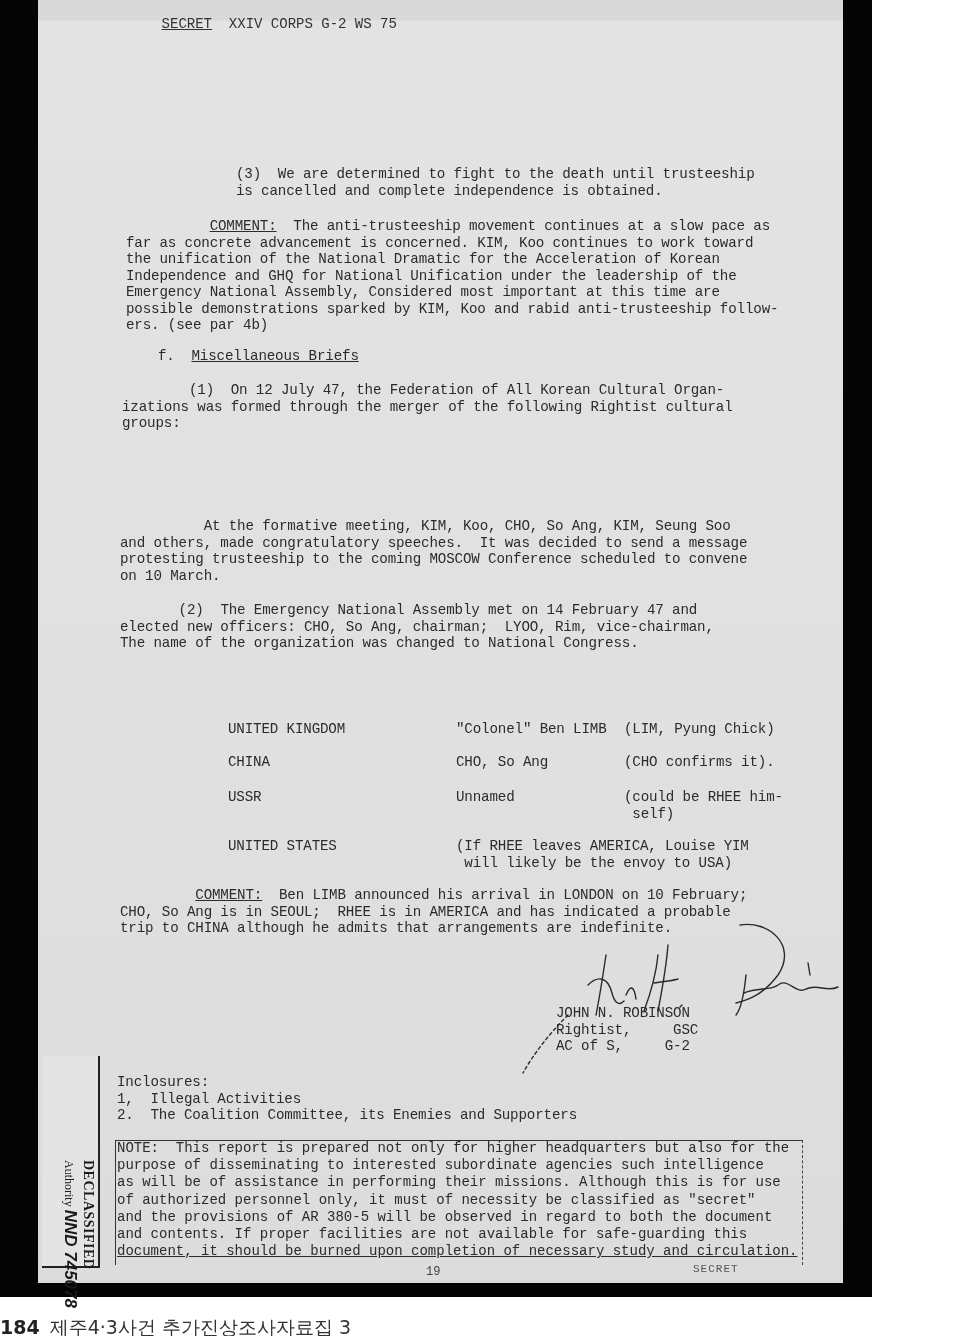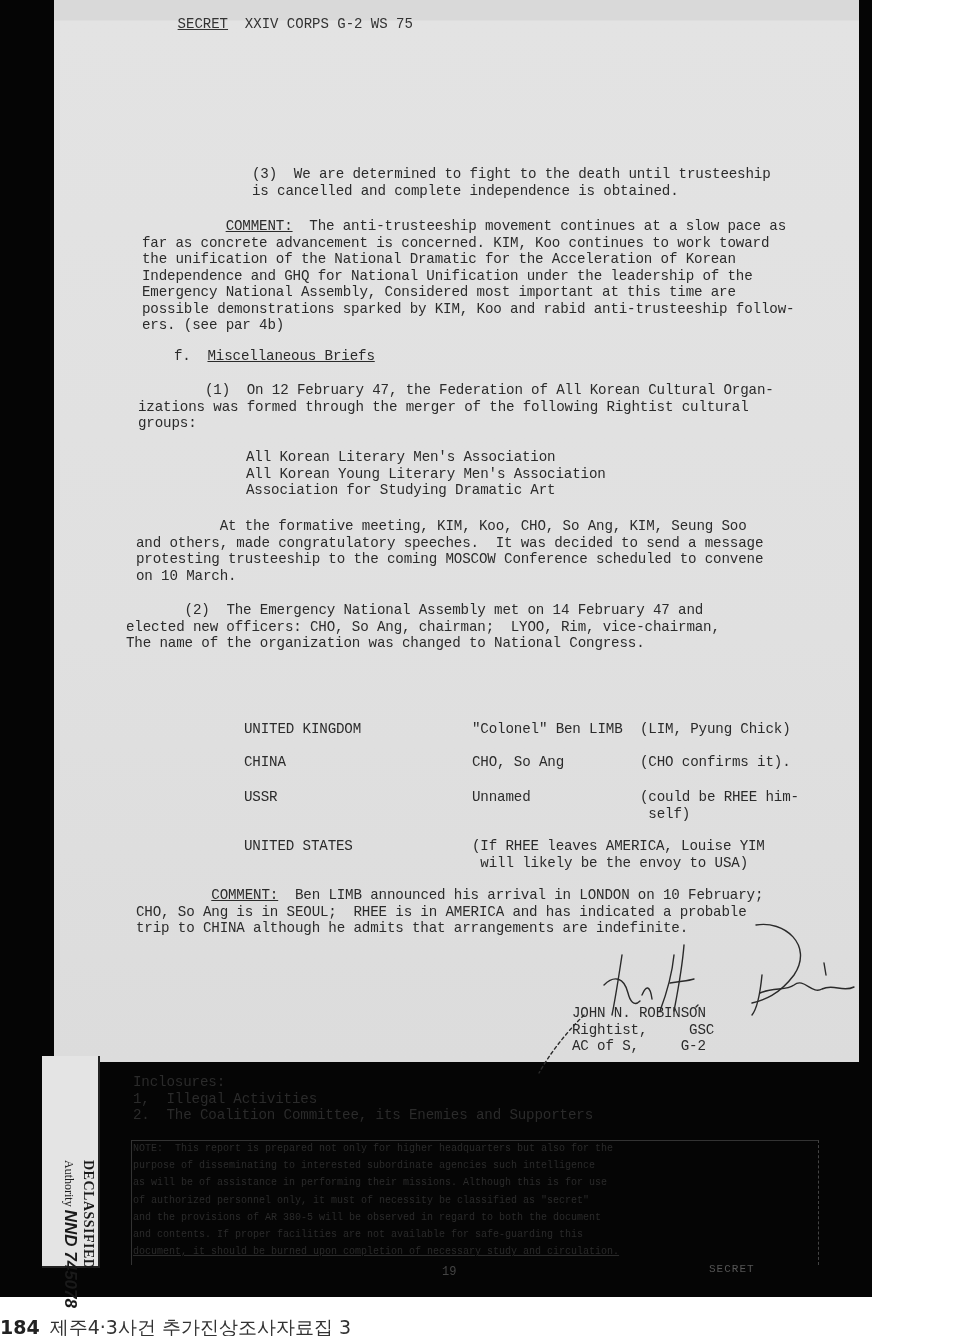--- a/index.html
+++ b/index.html
@@ -1,25 +1,25 @@
 <!DOCTYPE html>
 <html><head>
 <meta charset="utf-8">
 <style>
   html, body { margin:0; padding:0; background:#ffffff; }
   body { width:976px; height:1336px; position:relative; overflow:hidden; font-family:"Liberation Mono","DejaVu Sans Mono",monospace; }
   .frame { position:absolute; left:0; top:0; width:872px; height:1297px; background:#050505; }
-  .paper { position:absolute; left:38px; top:0; width:805px; height:1062px;
+  .paper { position:absolute; left:38px; top:0; width:805px; height:1283px;
            background:linear-gradient(180deg,#d9d9d9 0px,#d9d9d9 20px,#e3e3e3 21px,#e0e0e0 60%,#dcdcdc 100%);
-           color:#2a2a2a;margin-left:16px; }
+           color:#2a2a2a; }
   .t { position:absolute; font-size:14.2px; line-height:16.5px; white-space:pre; letter-spacing:-0.15px; color:#2b2b2b; }
   .u { text-decoration:underline; }
   .hdr { position:absolute; left:90px; top:0px; font-size:14px; color:#333; white-space:pre; }
   .note-box { position:absolute; left:77px; top:1140px; width:686px; height:124px; border:1.5px solid #333; border-right:1.5px dashed #444; border-bottom:none; }
-  .note-line { position:absolute; left:77px; top:1140px; font-size:10px; line-height:17.2px; white-space:pre; color:#2b2b2b; padding-left:2px; }
+  .note-line { position:absolute; left:77px; top:1140px; font-size:14px; line-height:17.2px; white-space:pre; color:#2b2b2b; padding-left:2px; }
   .note-last { text-decoration:underline; }
   .stamp { position:absolute; left:42px; top:1056px; width:56px; height:210px; background:#e4e4e4; border-right:2px solid #222; border-bottom:2px solid #222; }
   .stamp-inner { position:absolute; left:52px; top:104px; width:210px; transform:rotate(90deg); transform-origin:0 0; font-family:"Liberation Serif",serif; }
   .stamp-title { font-weight:bold; font-size:14px; letter-spacing:0.5px; color:#1a1a1a; display:block; margin-top:-2px; }
   .stamp-auth { font-size:12px; color:#1a1a1a; display:block; }
   .stamp-auth b { font-family:"Liberation Sans",sans-serif; font-size:17px; font-style:italic; }
   .sig { position:absolute; left:470px; top:915px; width:340px; height:160px; }
   .pgnum { position:absolute; left:388px; top:1265px; font-size:12px; color:#444; }
   .secret-foot { position:absolute; left:655px; top:1263px; font-size:11px; color:#555; letter-spacing:1px; }
   .footer { position:absolute; left:0; top:1315px; font-family:"DejaVu Sans",sans-serif; font-size:19px; color:#333; white-space:nowrap; }
@@ -44,34 +44,31 @@
   <div class="t" style="left:88px; top:218px;">          <span class="u">COMMENT:</span>  <span>The anti-trusteeship movement continues at a slow pace as</span>
 <span>far as concrete advancement is concerned. KIM, Koo continues to work toward</span>
 <span>the unification of the National Dramatic for the Acceleration of Korean</span>
 <span>Independence and GHQ for National Unification under the leadership of the</span>
 <span>Emergency National Assembly, Considered most important at this time are</span>
 <span>possible demonstrations sparked by KIM, Koo and rabid anti-trusteeship follow-</span>
 <span>ers. (see par 4b)</span></div>
 
   <div class="t" style="left:120px; top:348px;"><span>f.</span>  <span class="u">Miscellaneous Briefs</span></div>
 
-  <div class="t" style="left:84px; top:382px;">        <span>(1)  On 12 February 47, the Federation of All Korean Cultural Organ-</span>
+  <div class="t" style="left:84px; top:382px;">        <span>(1)  On 12 July 47, the Federation of All Korean Cultural Organ-</span>
 <span>izations was formed through the merger of the following Rightist cultural</span>
 <span>groups:</span></div>
 
-  <div class="t" style="left:192px; top:449px;"><span>All Korean Literary Men's Association</span>
-<span>All Korean Young Literary Men's Association</span>
-<span>Association for Studying Dramatic Art</span></div>
 
   <div class="t" style="left:82px; top:518px;">          <span>At the formative meeting, KIM, Koo, CHO, So Ang, KIM, Seung Soo</span>
 <span>and others, made congratulatory speeches.  It was decided to send a message</span>
 <span>protesting trusteeship to the coming MOSCOW Conference scheduled to convene</span>
 <span>on 10 March.</span></div>
 
-  <div class="t" style="left:72px; top:602px;">       <span>(2)  The Emergency National Assembly met on 14 February 47 and</span>
+  <div class="t" style="left:82px; top:602px;">       <span>(2)  The Emergency National Assembly met on 14 February 47 and</span>
 <span>elected new officers: CHO, So Ang, chairman;  LYOO, Rim, vice-chairman,</span>
 <span>The name of the organization was changed to National Congress.</span></div>
 
 
   <div>
     <div class="t" style="left:190px; top:721px;">UNITED KINGDOM</div>
     <div class="t" style="left:418px; top:721px;">"Colonel" Ben LIMB</div>
     <div class="t" style="left:586px; top:721px;">(LIM, Pyung Chick)</div>
 
     <div class="t" style="left:190px; top:754px;text-align:center;">CHINA</div>

